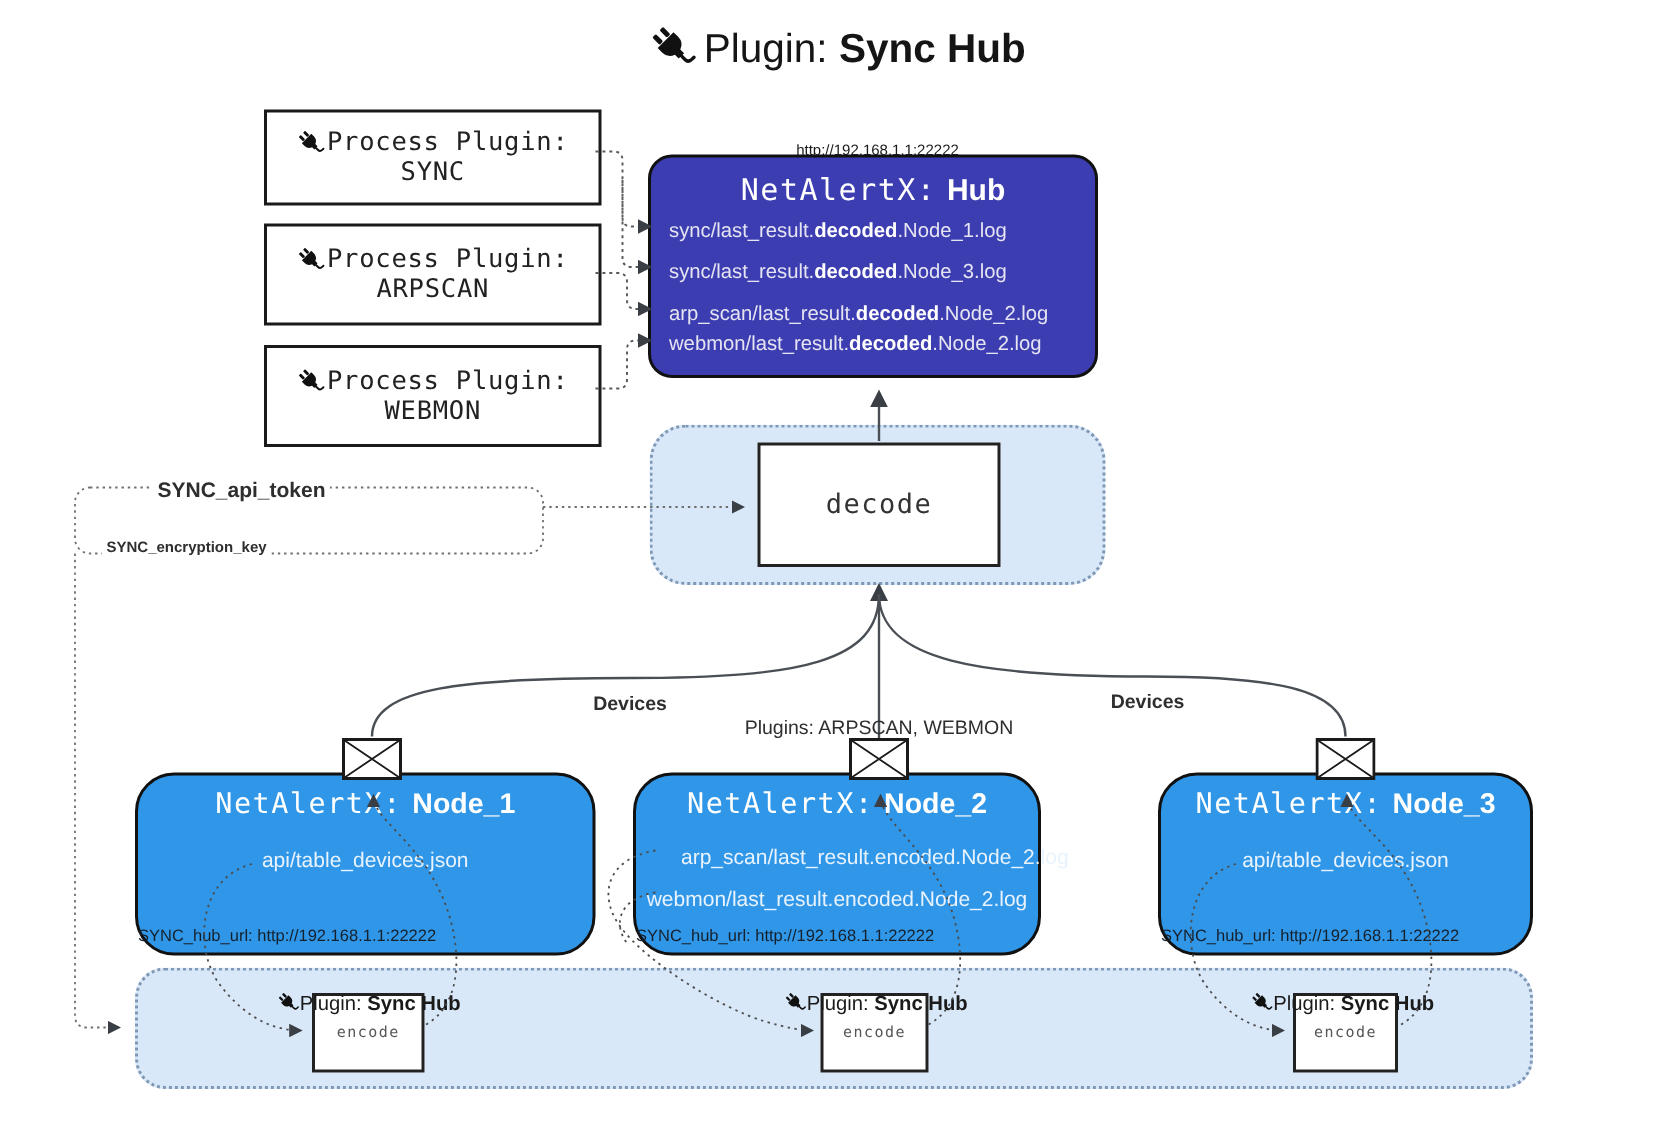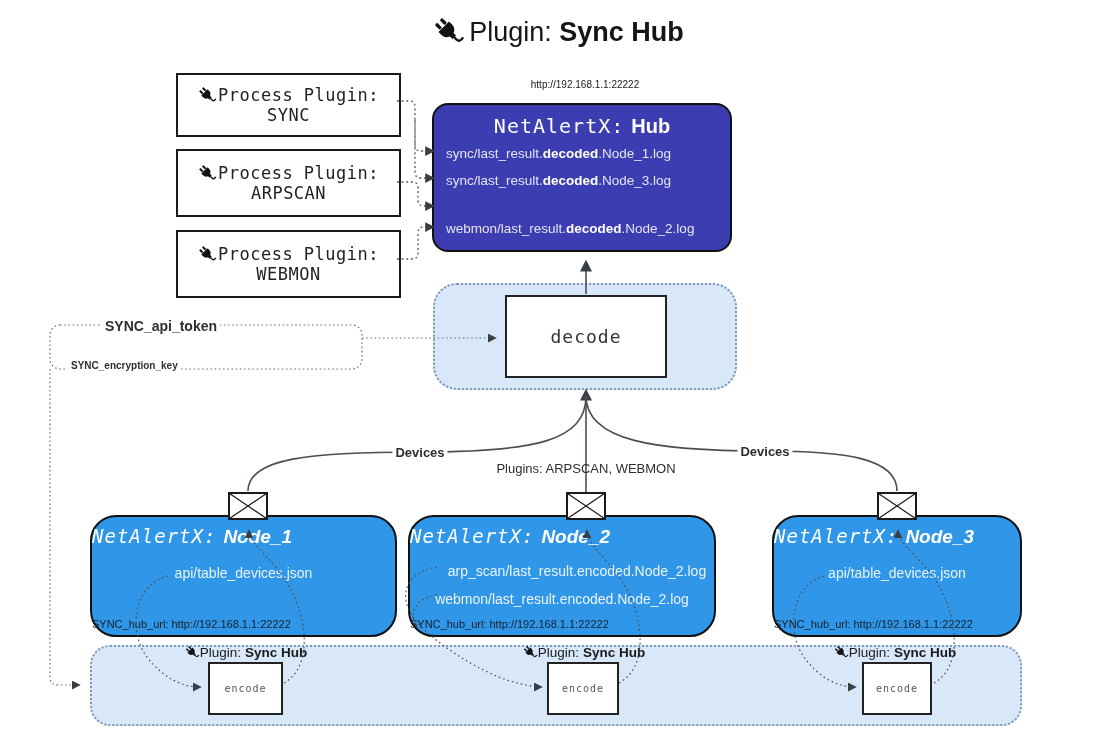--- a/index.html
+++ b/index.html
@@ -38,30 +38,30 @@
   .decode-panel{left:433px;top:283px;width:304px;height:107px;border-radius:24px;}
   .bottom-panel{left:90px;top:645px;width:932px;height:81px;border-radius:20px;}
   .whitebox{background:#fff;border:2px solid #222;box-sizing:border-box;z-index:2;
             display:flex;align-items:center;justify-content:center;color:#333;}
   .decode-box{left:505px;top:295px;width:162px;height:83px;font-size:18px;letter-spacing:1px;}
   .encode-box{font-size:10px;letter-spacing:1px;color:#555;}
 
   
   .node{background:var(--node);border:2px solid var(--ink);border-radius:26px;z-index:2;
         box-sizing:border-box;top:515px;height:122px;}
-  .node-title{position:absolute;left:0;right:0;top:8px;color:#fff;font-size:19px;font-style:italic;}
+  .node-title{position:absolute;left:0;right:0;top:8px;text-align:center;color:#fff;font-size:19px;}
   .node-title .mono{letter-spacing:1px;}
   .node-title b{font-family:"Liberation Sans","DejaVu Sans",sans-serif;font-weight:bold;margin-left:7px;}
   .node-file{position:absolute;left:0;right:0;text-align:center;font-size:14px;color:#e9f3fd;white-space:nowrap;}
   .node-url{position:absolute;left:0;right:0;bottom:5px;font-size:11px;color:#16202b;}
 
   
   .lbl{z-index:7;font-size:13px;color:#2e2e2e;white-space:nowrap;}
   .lbl.bg{background:#fff;padding:0 3px;font-weight:bold;}
-  .cc{transform:translateX(-50%);}
+  .cc{transform:translateX(-50%);margin-top:16px;}
   .hub-url{left:585px;top:79px;font-size:10px;color:#1a1a1a;z-index:3;}
   .enc-label{top:645px;z-index:3;font-size:13.5px;color:#1a1a1a;white-space:nowrap;}
   .enc-label .plug-icon{width:15px;height:15px;vertical-align:-3px;}
   .enc-label b{font-weight:bold;}
 
   .overlay{position:absolute;left:0;top:0;z-index:6;pointer-events:none;}
   .envelope{z-index:7;width:40px;height:28px;}
   svg{display:block;}
   .plug-icon,.envelope svg{display:inline-block;}
 </style>
@@ -121,39 +121,40 @@
 </div>
 
 <div class="abs cc hub-url">http://192.168.1.1:22222</div>
 
 <div class="abs hub">
   <div class="hub-title">
     <span class="mono">NetAlertX:</span><b>Hub</b>
   </div>
   <div class="hub-log" style="top:41px;"><span>sync/last_result.</span><b>decoded</b><span>.Node_1.log</span></div>
   <div class="hub-log" style="top:68px;"><span>sync/last_result.</span><b>decoded</b><span>.Node_3.log</span></div>
+  <div class="hub-log" style="top:96px;"><span>arp_scan/last_result.</span><b>decoded</b><span>.Node_2.log</span></div>
   <div class="hub-log" style="top:116px;"><span>webmon/last_result.</span><b>decoded</b><span>.Node_2.log</span></div>
 </div>
 
 <div class="abs panel decode-panel"></div>
 <div class="abs whitebox decode-box mono">decode</div>
 
 <div class="abs lbl bg" style="left:102px;top:318px;font-size:14px;">SYNC_api_token</div>
 <div class="abs lbl bg" style="left:68px;top:360px;font-size:10px;">SYNC_encryption_key</div>
 
 <div class="abs lbl bg cc" style="left:420px;top:445px;">Devices</div>
 <div class="abs lbl cc" style="left:586px;top:461px;">Plugins: ARPSCAN, WEBMON</div>
 <div class="abs lbl bg cc" style="left:765px;top:444px;">Devices</div>
 
 <div class="abs node" style="left:90px;width:307px;">
   <div class="node-title"><span class="mono">NetAlertX:</span><b>Node_1</b></div>
   <div class="node-file" style="top:48px;">api/table_devices.json</div>
   <div class="node-url">SYNC_hub_url: http://192.168.1.1:22222</div>
 </div>
-<div class="abs node" style="left:408px;width:308px;">
+<div class="abs node" style="left:422px;width:272px;">
   <div class="node-title"><span class="mono">NetAlertX:</span><b>Node_2</b></div>
   <div class="node-file" style="top:46px;padding-left:30px;">arp_scan/last_result.encoded.Node_2.log</div>
   <div class="node-file" style="top:74px;">webmon/last_result.encoded.Node_2.log</div>
   <div class="node-url">SYNC_hub_url: http://192.168.1.1:22222</div>
 </div>
 <div class="abs node" style="left:772px;width:250px;">
   <div class="node-title"><span class="mono">NetAlertX:</span><b>Node_3</b></div>
   <div class="node-file" style="top:48px;">api/table_devices.json</div>
   <div class="node-url">SYNC_hub_url: http://192.168.1.1:22222</div>
 </div>

